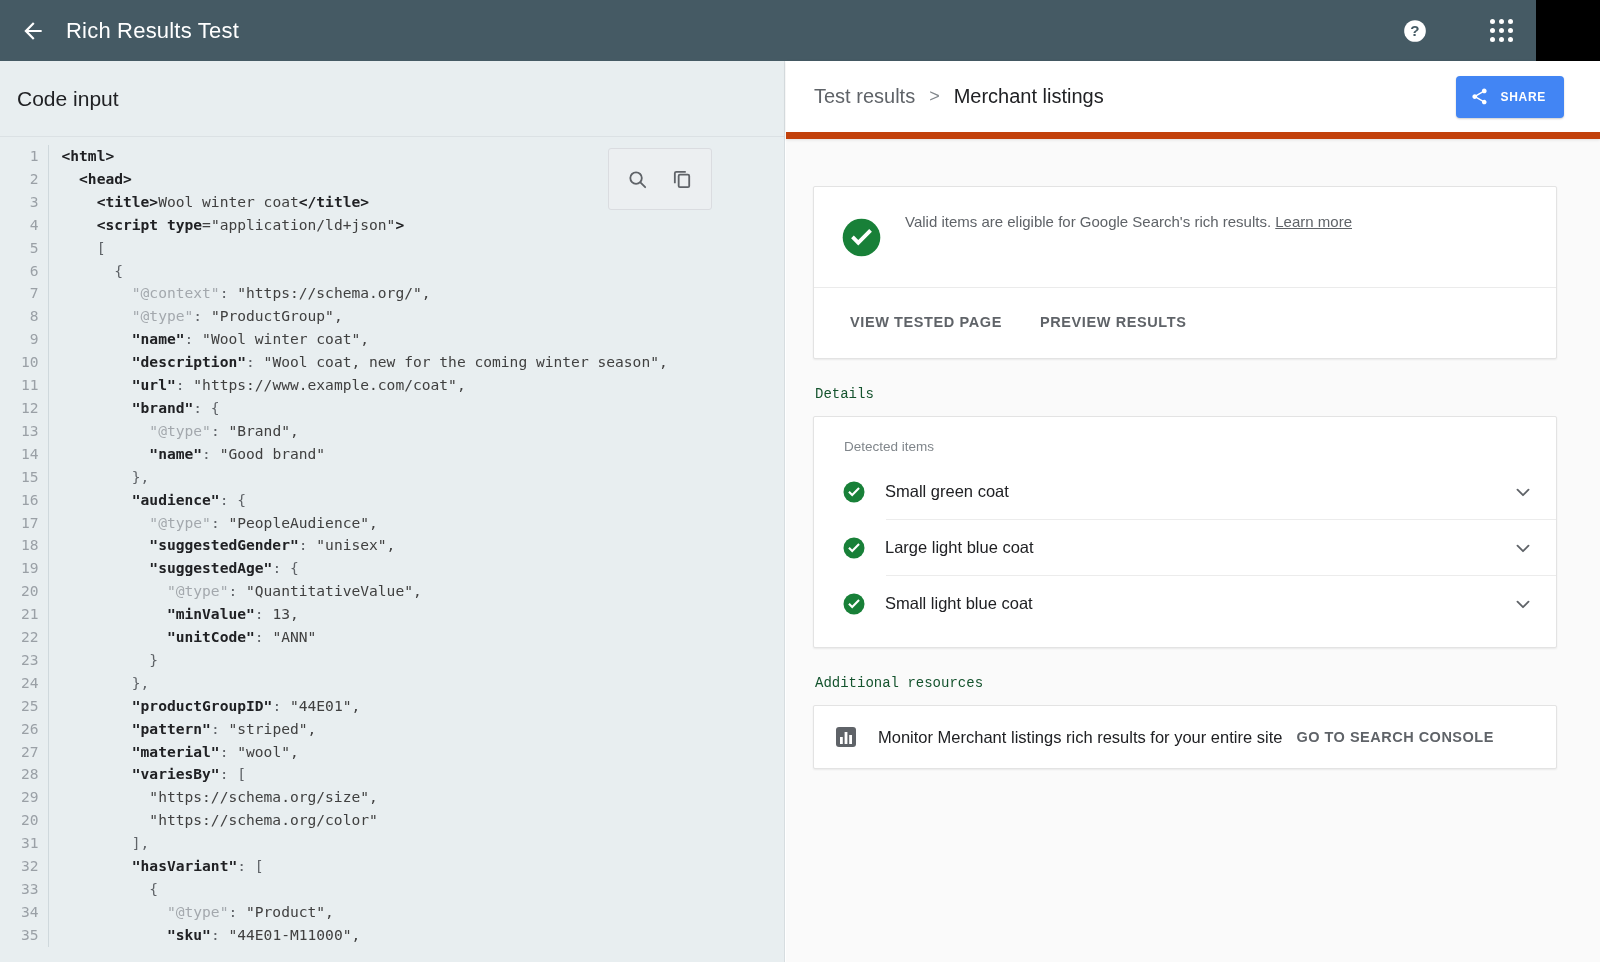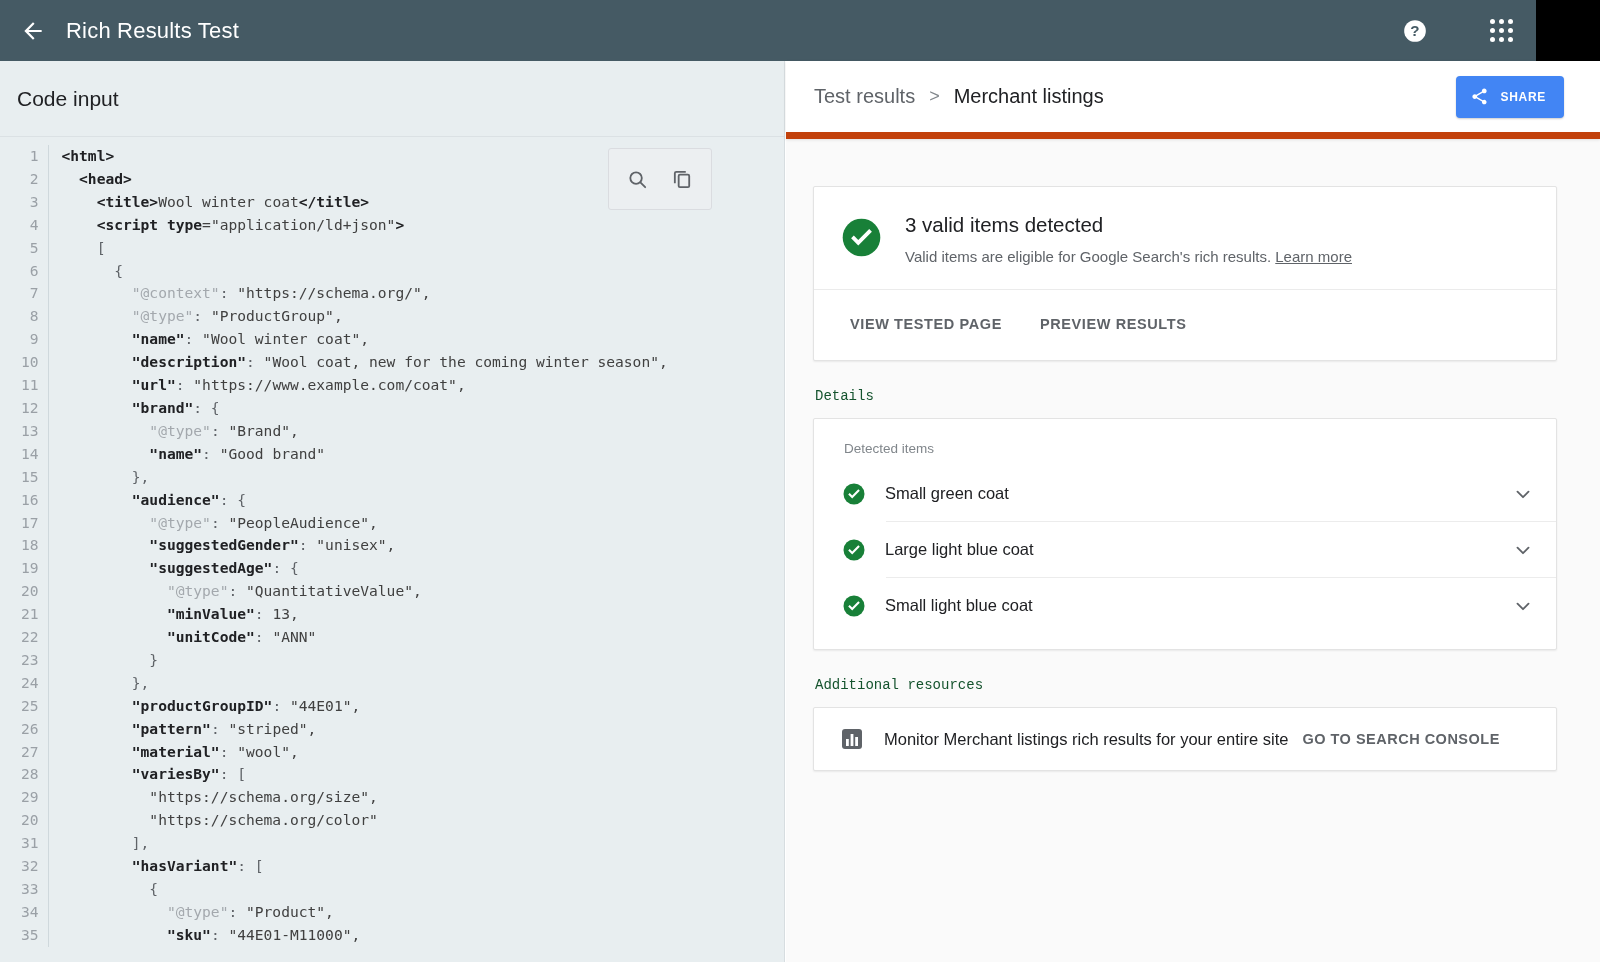--- a/index.html
+++ b/index.html
@@ -187,21 +187,21 @@
     cursor: pointer;
   }
   .item-row .check { flex: none; margin-right: 19px; display:flex; }
   .item-label { font-size: 16.5px; color: #202124; flex: 1; }
   .chev { flex: none; display: flex; }
   .row-div { height: 1px; background: #ececec; margin-left: 72px; margin-right: 0; }
 
   
   .resource-card {
     display: flex; align-items: center;
-    height: 64px; padding: 0 26px 0 26px;
+    height: 64px; padding: 0 26px 0 20px;
   }
   .res-icon { flex: none; margin-right: 20px; display:flex; }
   .res-text { font-size: 16.5px; color: #202124; }
   .res-link {
     margin-left: 14px;
     color: #5f6368; font-size: 14.5px; font-weight: bold; letter-spacing: .5px;
     cursor: pointer;
   }
 </style>
 </head>
@@ -424,21 +424,20 @@
 
     <div class="card">
       <div class="status-card-top">
         <div class="status-icon">
           <svg width="43" height="43" viewBox="0 0 24 24">
               <circle cx="12" cy="12" r="10.5" fill="#188038"></circle>
               <path d="M10.2 16.4l-4-4 1.5-1.5 2.5 2.5 6.1-6.1 1.5 1.5z" fill="#ffffff"></path>
             </svg>
         </div>
         <div>
-          <div class="status-title">3 valid items detected</div>
           <div class="status-sub">
             <span>Valid items are eligible for Google Search's rich results.</span>
             <a>Learn more</a>
           </div>
         </div>
       </div>
       <div class="status-actions">
         <button class="text-btn">VIEW TESTED PAGE</button>
         <button class="text-btn">PREVIEW RESULTS</button>
       </div>

